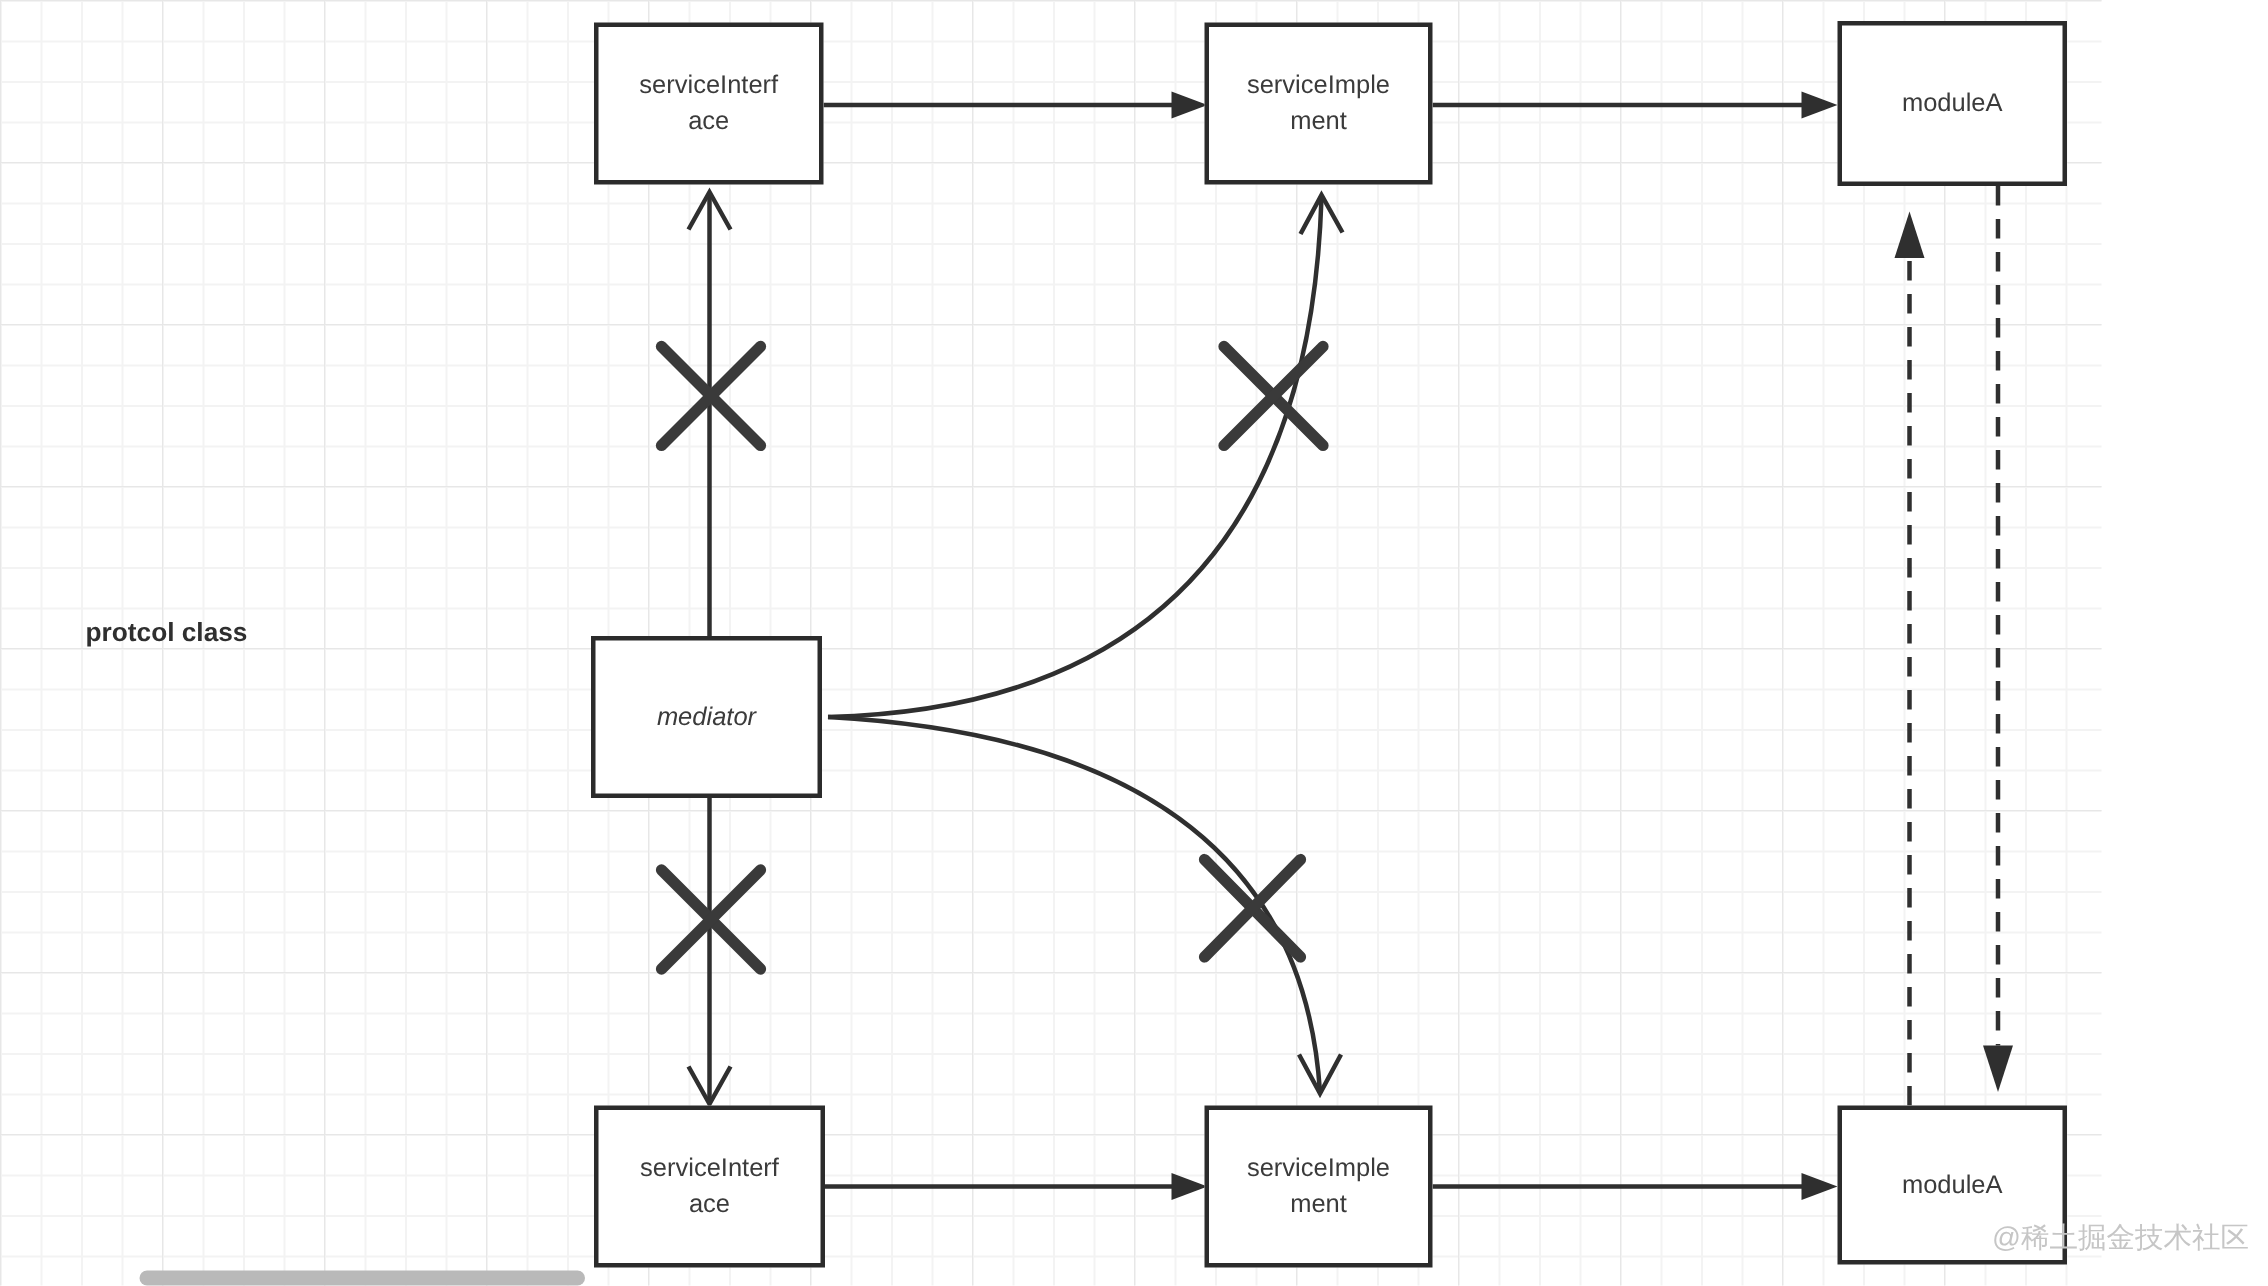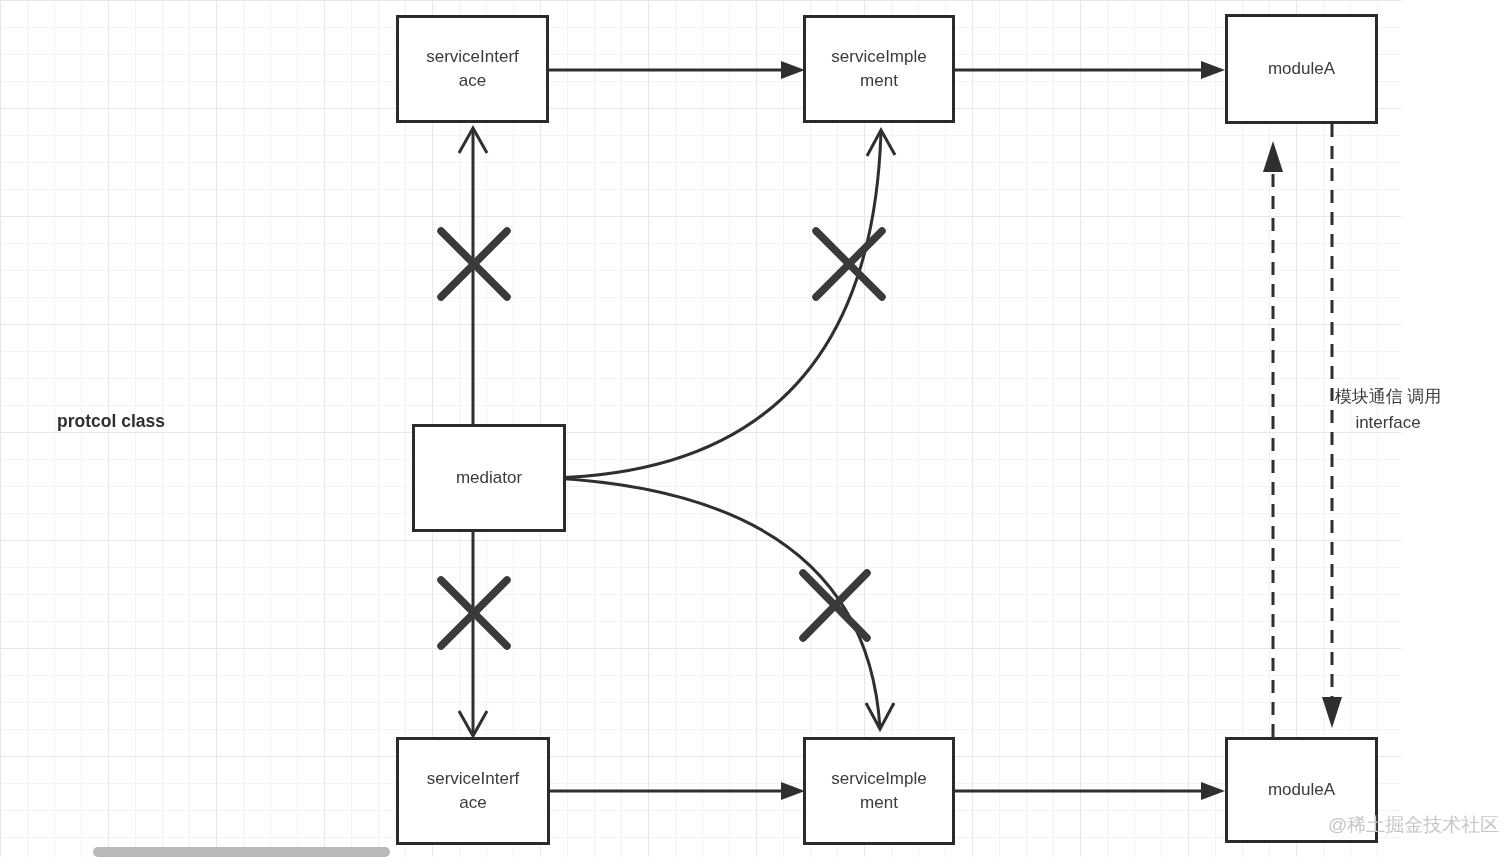--- a/index.html
+++ b/index.html
@@ -112,42 +112,38 @@
 
   <div class="box" style="left:803px;top:15px;width:152px;height:108px;">
     <div>serviceImple</div>
     <div>ment</div>
   </div>
 
   <div class="box" style="left:1225px;top:14px;width:153px;height:110px;">
     <div>moduleA</div>
   </div>
 
-  <div class="box" style="left:412px;top:424px;width:154px;height:108px;">
+  <div class="box" style="left:394px;top:424px;width:154px;height:108px;font-style:italic;">
     <div>mediator</div>
   </div>
 
   <div class="box" style="left:396px;top:737px;width:154px;height:108px;">
     <div>serviceInterf</div>
     <div>ace</div>
   </div>
 
   <div class="box" style="left:803px;top:737px;width:152px;height:108px;">
     <div>serviceImple</div>
     <div>ment</div>
   </div>
 
   <div class="box" style="left:1225px;top:737px;width:153px;height:106px;">
     <div>moduleA</div>
   </div>
 
   <div class="free-label" style="left:57px;top:411px;text-align:center;">protcol class</div>
 
-  <div class="ann-label" style="left:1318px;top:384px;width:140px;">
-    <div>模块通信 调用</div>
-    <div>interface</div>
-  </div>
 
   <div class="watermark" style="left:1328px;top:812px;">@稀土掘金技术社区</div>
 
   <div class="scroll-thumb" style="left:93px;top:847px;width:297px;height:10px;"></div>
 
 </div>
 
 </body></html>

